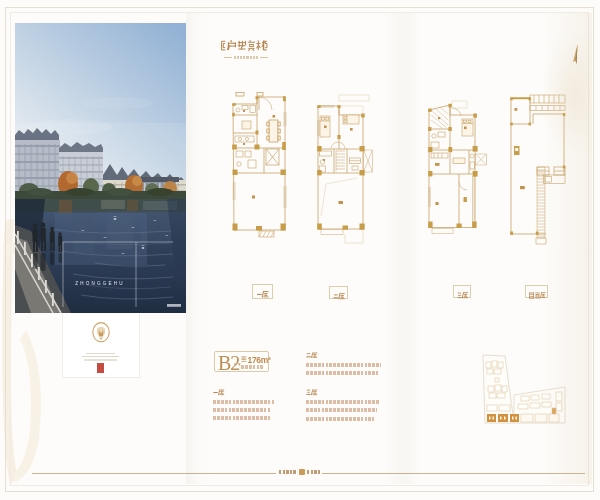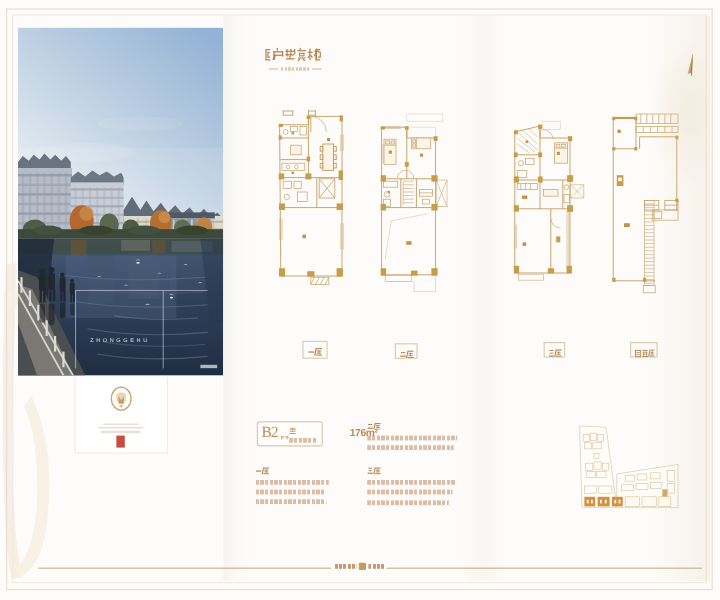--- a/index.html
+++ b/index.html
@@ -779,21 +779,21 @@
         <path d="M15.3,2.4 l0.9,0 l-1.1,6 l-0.9,-0.3 Z"></path>
         <rect x="16.2" y="3.6" width="3.4" height="0.8"></rect>
         <rect x="16.2" y="5.4" width="3.4" height="0.8"></rect>
         <rect x="17.5" y="3.6" width="0.8" height="2.6"></rect>
         <rect x="15.6" y="7.2" width="4.6" height="0.9"></rect>
       </g>
     </svg></div>
 
 <div class="abs" style="left:214px;top:351px;width:53px;height:19px;border:1px solid #dcc9a9;border-radius:2px;background:#fffefb;"></div>
 
-<div class="abs" style="left:218px;top:351.5px;width:26px;height:19px;font-family:'Liberation Serif',serif;font-size:13px;color:#bd8f58;letter-spacing:-1px;">B2</div>
+<div class="abs" style="left:218px;top:351.5px;width:26px;height:19px;font-family:'Liberation Serif',serif;font-size:20px;color:#bd8f58;letter-spacing:-1px;">B2</div>
 
 <svg class="abs" style="left:233.5px;top:362.5px;" width="7" height="6" viewBox="0 0 8 7">
     <g fill="#c59a6a">
       <rect x="0.4" y="0.5" width="3" height="0.7"></rect>
       <rect x="0.4" y="1.9" width="3" height="0.7"></rect>
       <rect x="0.4" y="0.5" width="0.6" height="3.4"></rect>
       <rect x="4.4" y="0.3" width="3.2" height="0.7"></rect>
       <rect x="4.6" y="1.7" width="2.8" height="0.7"></rect>
       <rect x="5.7" y="0.3" width="0.6" height="3.6"></rect>
     </g>
@@ -802,21 +802,21 @@
 <svg class="abs" style="left:241px;top:355.5px;" width="6" height="7" viewBox="0 0 7 8">
     <g fill="#c59a6a">
       <rect x="0.3" y="0.5" width="6" height="0.8"></rect>
       <rect x="0.3" y="2" width="6" height="0.8"></rect>
       <rect x="0.3" y="3.5" width="6" height="0.8"></rect>
       <rect x="2.9" y="0.5" width="0.8" height="3.8"></rect>
       <rect x="0.3" y="5.6" width="6" height="1"></rect>
     </g>
   </svg>
 
-<div class="abs" style="left:247.5px;top:355px;width:21px;height:10px;font-size:8.5px;font-weight:bold;color:#c08a50;letter-spacing:-0.3px;margin-left:44px;">176m²</div>
+<div class="abs" style="left:247.5px;top:355px;width:21px;height:10px;font-size:8.5px;font-weight:bold;color:#c08a50;letter-spacing:-0.3px;">176m²</div>
 
 <div class="abs txl" style="left:241px;top:365.2px;width:23px;height:4px;"></div>
 
 <svg class="abs" style="left:213px;top:389px;" width="13" height="6.5" viewBox="0 0 18 9">
     <g fill="#b5824c">
       <rect x="0.5" y="4.2" width="6" height="1.4"></rect>
       <rect x="8.5" y="0.8" width="7" height="1.2"></rect>
       <path d="M8.5,1.8 l1.2,0 l-1.5,7 l-1.2,-0.4 Z"></path>
       <rect x="10" y="3.2" width="4.6" height="1"></rect>
       <rect x="10" y="5.4" width="4.6" height="1"></rect>

